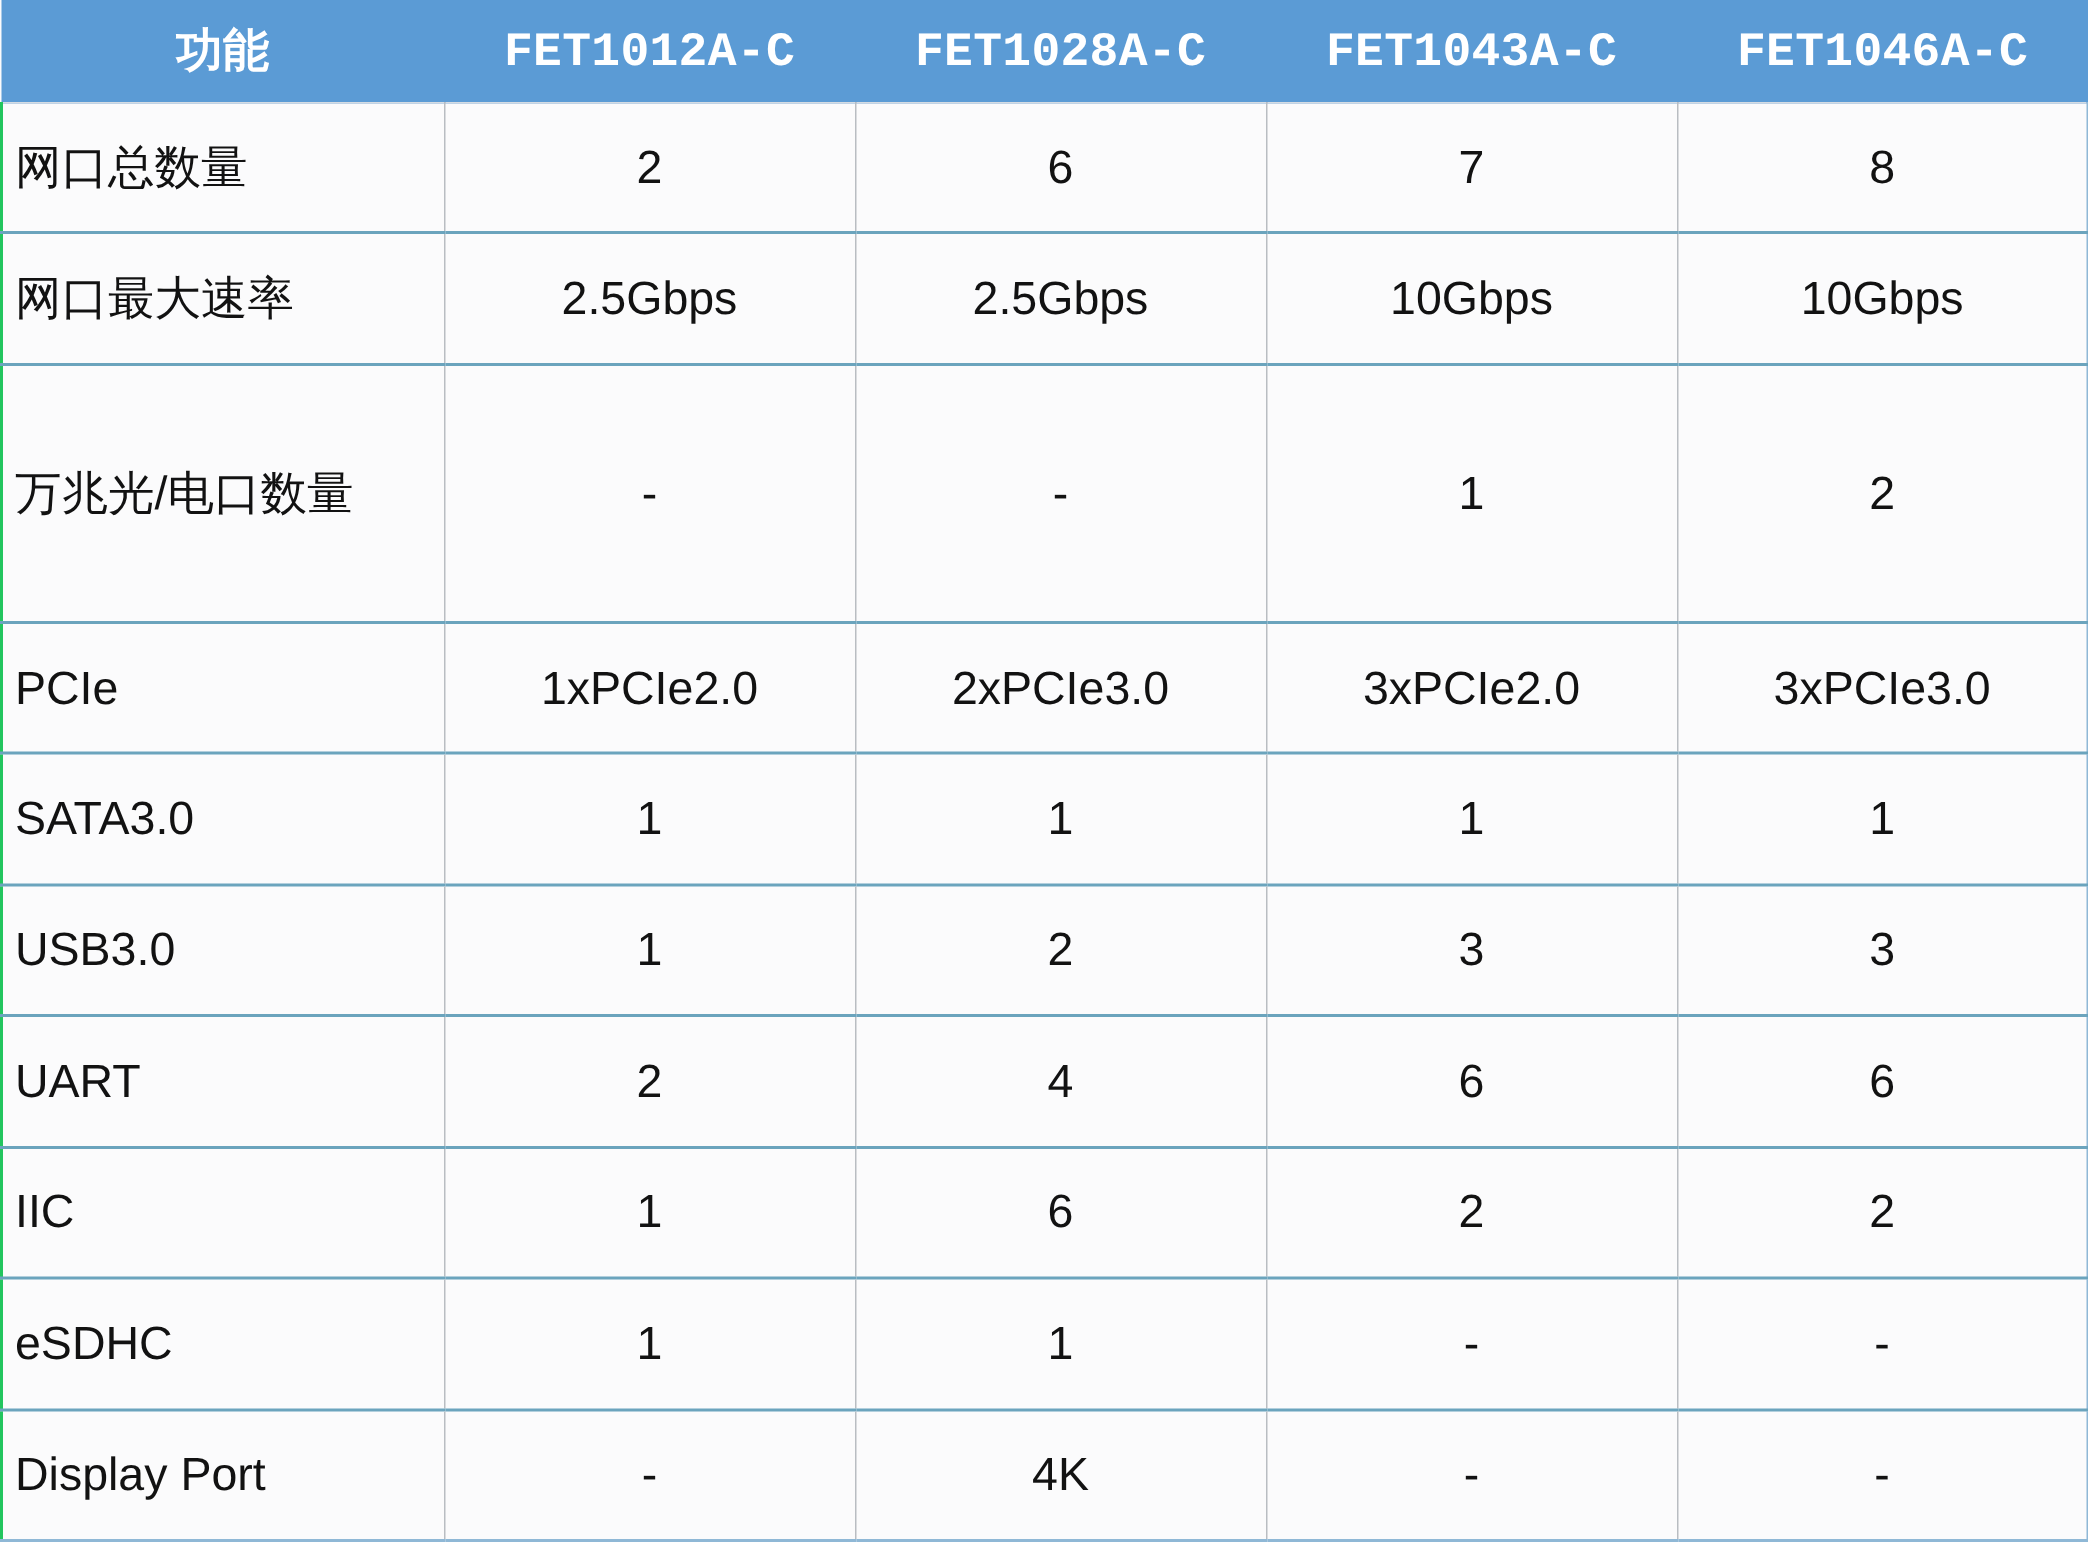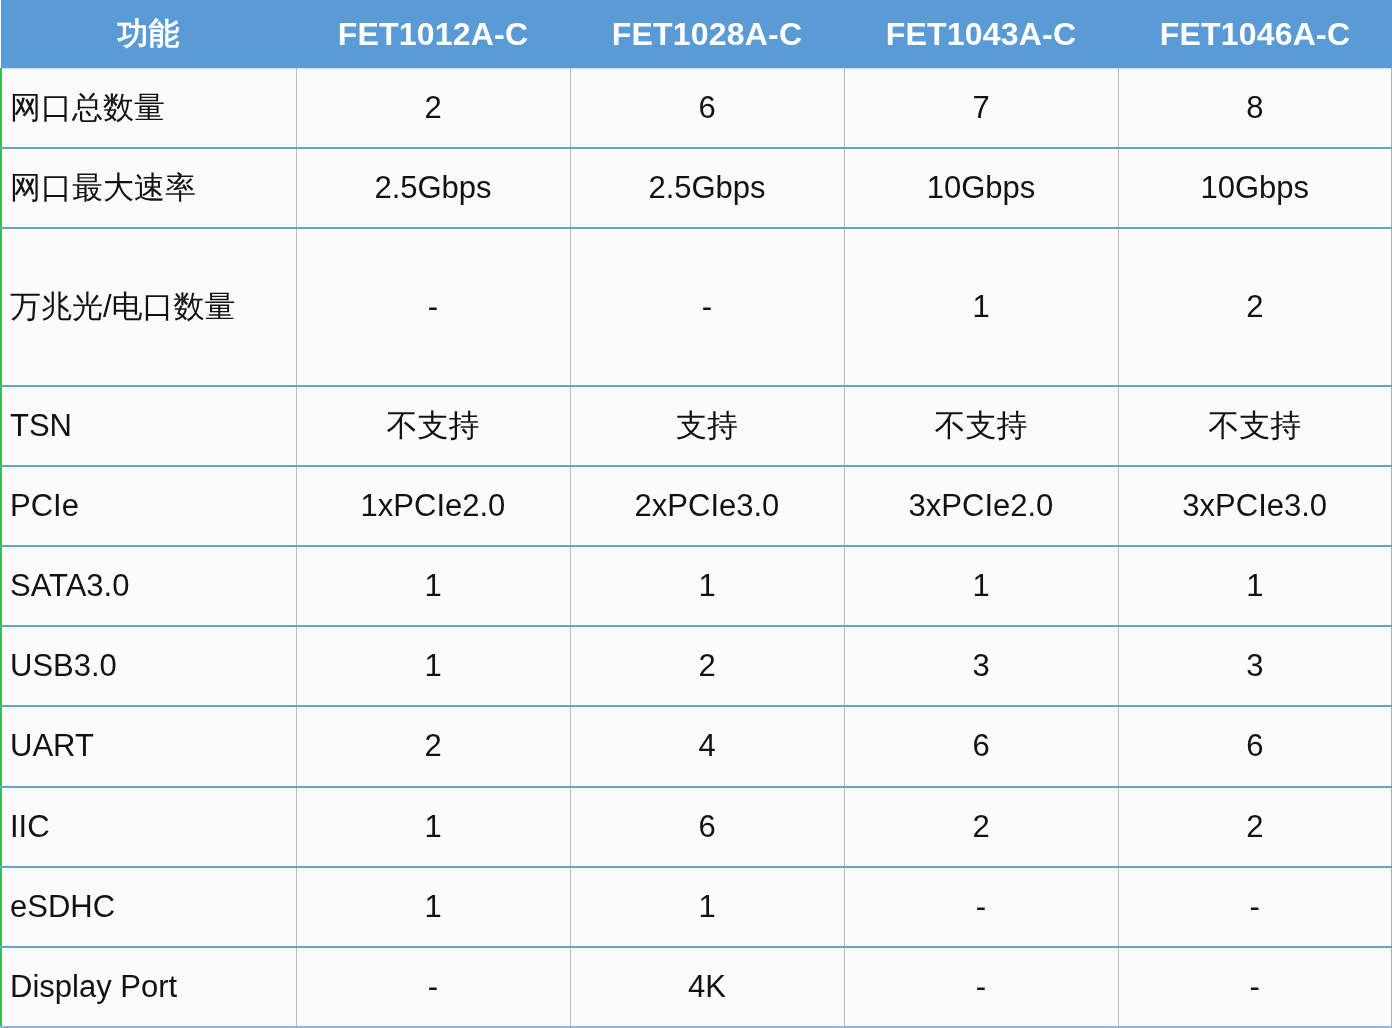--- a/index.html
+++ b/index.html
@@ -31,20 +31,21 @@
     color: #ffffff;
     font-weight: bold;
     font-size: 32px;
     height: 68px;
     padding: 0 6px;
     border: none;
     letter-spacing: 0.2px;
     text-align: center;
     vertical-align: middle;
     white-space: nowrap;
+    font-family: Liberation Mono, monospace;
   }
   thead th.feature-head {
     text-align: center;
     font-size: 31px;
   }
 
   
   tbody td {
     font-size: 31px;
     color: #121212;
@@ -116,27 +117,20 @@
         <td class="val last">10Gbps</td>
       </tr>
       <tr class="tall">
         <td class="feature">万兆光/电口数量</td>
         <td class="val">-</td>
         <td class="val">-</td>
         <td class="val">1</td>
         <td class="val last">2</td>
       </tr>
       <tr>
-        <td class="feature">TSN</td>
-        <td class="val">不支持</td>
-        <td class="val">支持</td>
-        <td class="val">不支持</td>
-        <td class="val last">不支持</td>
-      </tr>
-      <tr>
         <td class="feature">PCIe</td>
         <td class="val">1xPCIe2.0</td>
         <td class="val">2xPCIe3.0</td>
         <td class="val">3xPCIe2.0</td>
         <td class="val last">3xPCIe3.0</td>
       </tr>
       <tr>
         <td class="feature">SATA3.0</td>
         <td class="val">1</td>
         <td class="val">1</td>

